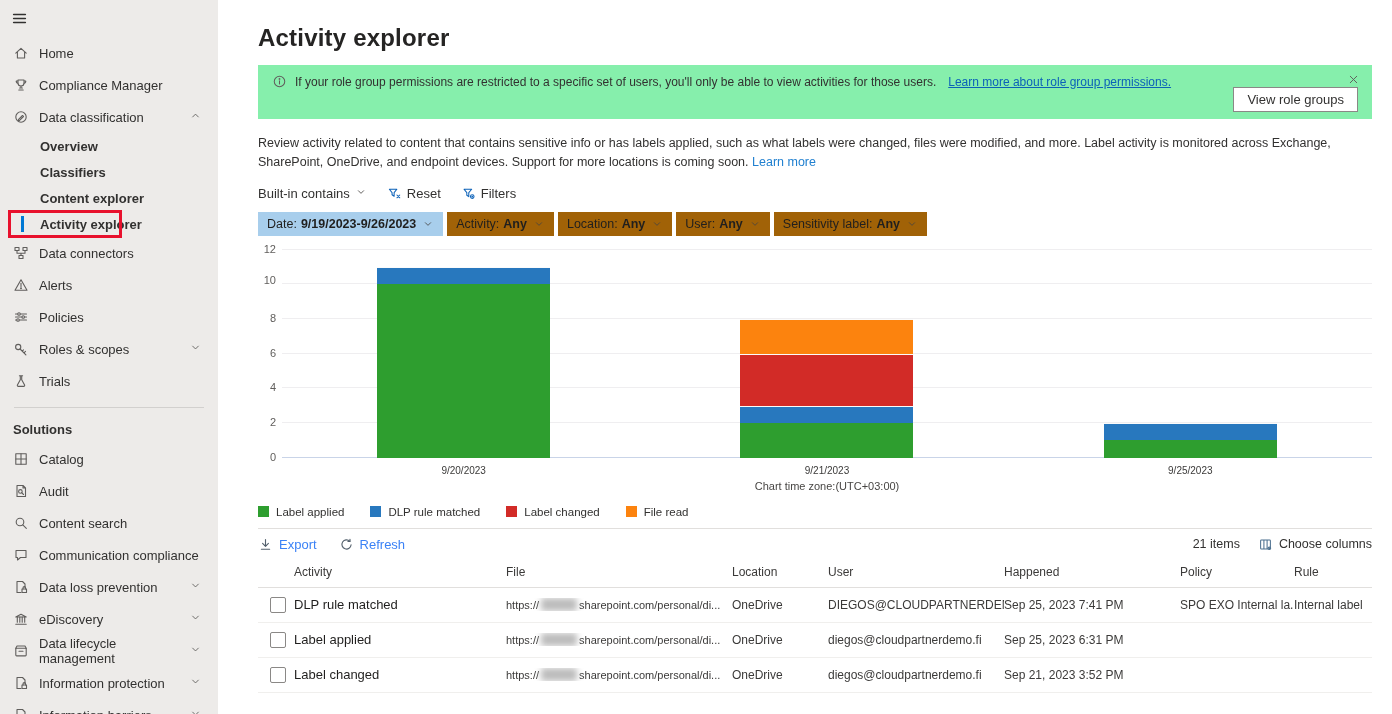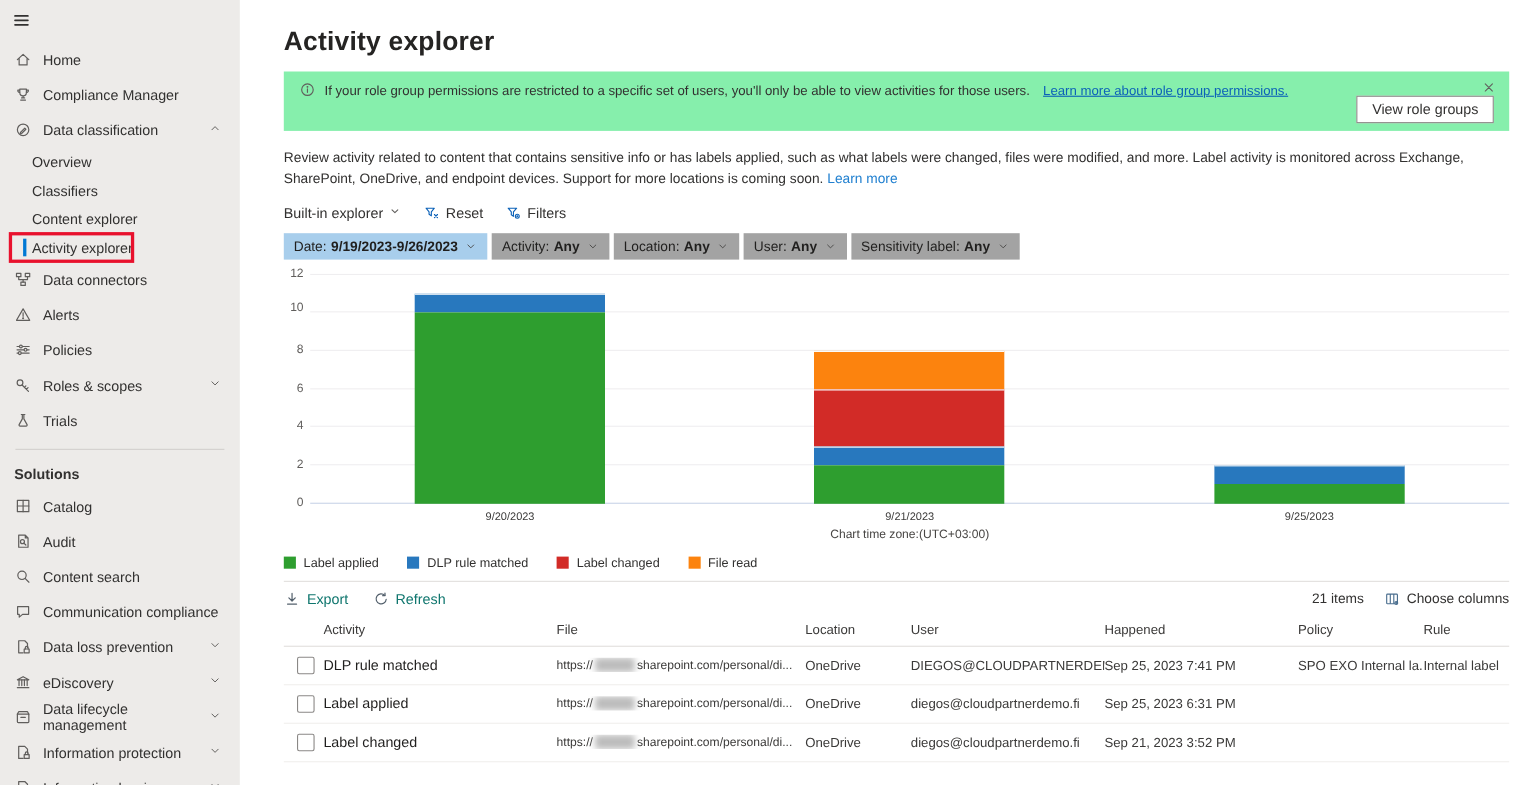--- a/index.html
+++ b/index.html
@@ -7,21 +7,21 @@
     font-family:"Liberation Sans",sans-serif;color:#323130;}
   .app{display:flex;width:100%;height:100%;}
 
   
   .sidebar{width:218px;min-width:218px;height:100%;background:#edebe9;overflow:hidden;}
   .hamburger{padding:10px 0 6px 11px;color:#323130;cursor:pointer;}
   .nav{display:flex;flex-direction:column;}
   .nav-item{display:flex;align-items:center;height:32px;padding-left:13px;font-size:13px;
     color:#323130;cursor:pointer;position:relative;}
   .nav-item .nicon{width:16px;height:16px;margin-right:10px;color:#605e5c;display:flex;align-items:center;}
-  .nav-item.sub{height:26px;padding-left:29px;}
+  .nav-item.sub{height:26px;padding-left:40px;font-weight:bold;}
   .nav-item .chev{margin-left:auto;margin-right:16px;color:#605e5c;}
   .nav-divider{height:1px;background:#d2d0ce;margin:10px 14px 0 14px;}
   .nav-section{font-size:13px;font-weight:700;color:#323130;padding:14px 0 6px 13px;}
   .sel-bar{position:absolute;left:21px;top:5px;width:3px;height:16px;background:#0078d4;}
   .red-annotation{position:absolute;left:8px;right:96px;top:-1px;bottom:-1px;
     border:3px solid #e8112d;pointer-events:none;}
 
   
   .main{flex:1;padding:0 20px 0 40px;overflow:hidden;}
   .page-title{font-size:24px;font-weight:700;color:#252423;margin-top:24px;letter-spacing:.2px;}
@@ -36,21 +36,21 @@
 
   .desc{margin-top:15px;font-size:12.5px;line-height:1.55;color:#323130;max-width:1120px;}
   .desc a{color:#2180d0;text-decoration:none;}
 
   .command-bar{display:flex;align-items:center;gap:20px;margin-top:13px;font-size:13px;color:#323130;}
   .cmd{display:flex;align-items:center;gap:5px;cursor:pointer;}
   .cmd .cicon{display:flex;color:#0b61b8;}
   .cmd .dchev{color:#605e5c;}
 
   .pills{display:flex;gap:4px;margin-top:11px;}
-  .pill{display:flex;align-items:center;gap:4px;background:#a3a3a3;padding:5px 9px;font-size:12.5px;
+  .pill{display:flex;align-items:center;gap:4px;background:#a16207;padding:5px 9px;font-size:12.5px;
     color:#201f1e;cursor:pointer;white-space:nowrap;}
   .pill b{font-weight:700;}
   .pill .pchev{color:#454443;margin-left:2px;display:flex;}
   .pill.selected{background:#a8ceec;}
 
   
   .chart{margin-top:14px;position:relative;}
   .plot{position:relative;margin-left:24px;height:208px;}
   .gridline{position:absolute;left:0;right:0;height:1px;background:#efeef0;}
   .gridline.axis{background:#c9d4e8;}
@@ -65,21 +65,21 @@
   .chart-footnote{margin-left:24px;text-align:center;font-size:11px;color:#484644;margin-top:4px;}
 
   .legend{display:flex;gap:26px;margin-top:14px;align-items:center;}
   .legend-item{display:flex;align-items:center;font-size:11.5px;color:#323130;}
   .swatch{width:11px;height:11px;margin-right:7px;flex:none;}
 
   .toolbar-divider{height:1px;background:#e1dfdd;margin-top:10px;}
   .toolbar{display:flex;align-items:center;justify-content:space-between;margin-top:8px;font-size:13px;}
   .toolbar-left{display:flex;gap:22px;align-items:center;}
   .toolbar-right{display:flex;gap:8px;align-items:center;font-size:12.5px;color:#323130;}
-  .tbtn{display:flex;align-items:flex-start;gap:6px;color:#0f766e;cursor:pointer;}
+  .tbtn{display:flex;align-items:flex-start;gap:6px;color:#3b82f6;cursor:pointer;}
   .tbtn .ticon{display:flex;color:#54616d;}
   .choose-cols{display:flex;align-items:center;gap:6px;cursor:pointer;margin-left:10px;}
   .choose-cols .ticon{display:flex;color:#4a6e8e;}
 
   
   .table{margin-top:6px;}
   .trow{display:grid;grid-template-columns:36px 212px 226px 96px 176px 176px 114px 1fr;align-items:center;}
   .thead{height:30px;font-size:12px;color:#3b3a39;border-bottom:1px solid #e1dfdd;}
   .tbody-row{height:35px;border-bottom:1px solid #f0efed;font-size:12px;color:#3b3a39;}
   .cell{overflow:hidden;white-space:nowrap;}
@@ -319,21 +319,21 @@
             <path d="M4 4l8 8M12 4l-8 8"></path>
           </svg>
       </button>
       <button class="view-role-groups">View role groups</button>
     </div>
 
     <p class="desc"><span>Review activity related to content that contains sensitive info or has labels applied, such as what labels were changed, files were modified, and more. Label activity is monitored across Exchange, SharePoint, OneDrive, and endpoint devices. Support for more locations is coming soon. </span><a href="#">Learn more</a></p>
 
     <div class="command-bar">
       <div class="cmd">
-        <span>Built-in explorer</span>
+        <span>Built-in contains</span>
         <span class="dchev">
           <svg viewBox="0 0 16 16" width="12" height="12" fill="none" stroke="currentColor" stroke-width="1.3" stroke-linecap="round" stroke-linejoin="round">
               <path d="M4.5 6.3 8 9.8l3.5-3.5"></path>
             </svg>
         </span>
       </div>
       <div class="cmd">
         <span class="cicon">
           <svg viewBox="0 0 16 16" width="15" height="15" fill="none" stroke="currentColor" stroke-width="1.1" stroke-linecap="round" stroke-linejoin="round">
               <path d="M2.5 3.5h8L7.6 7v3.9L5.4 9.3V7Z"></path>

